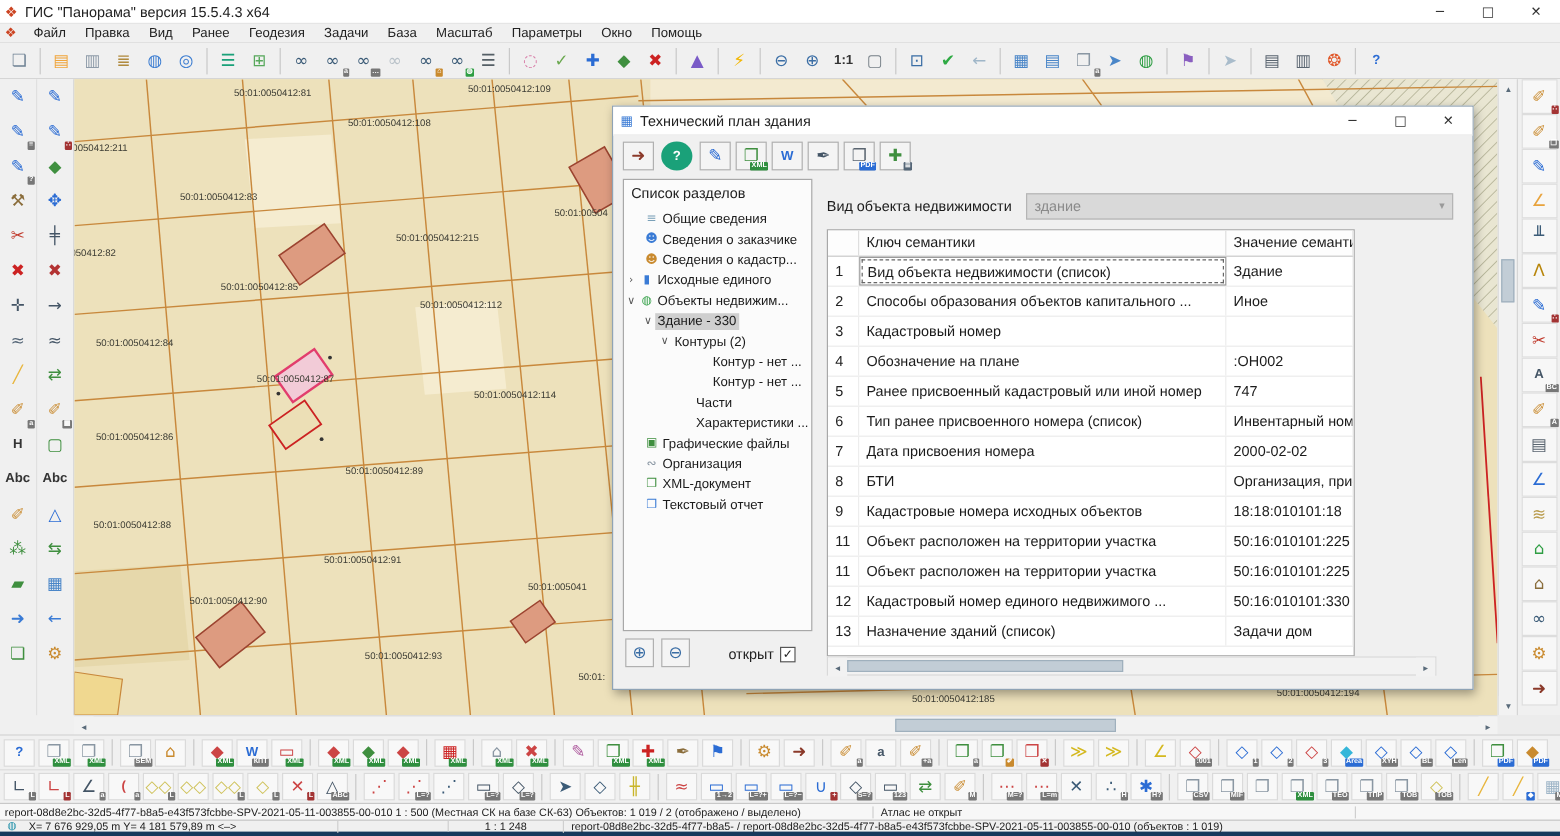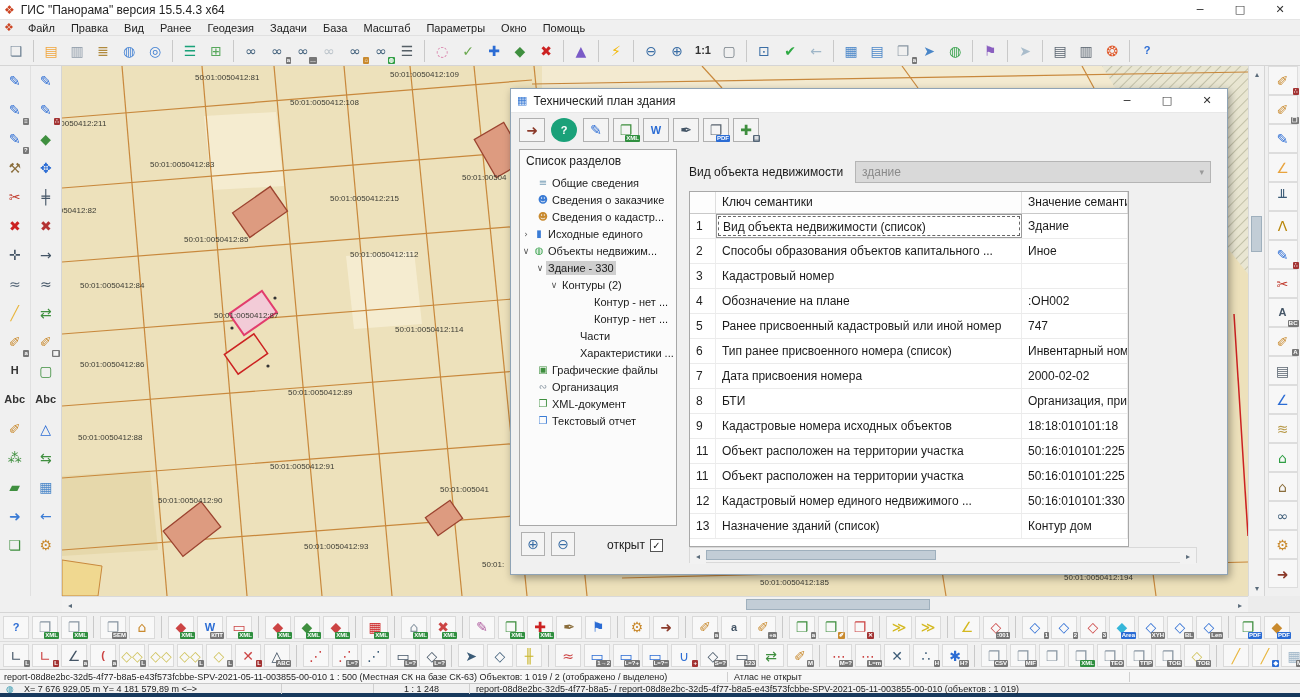--- a/index.html
+++ b/index.html
@@ -1082,21 +1082,21 @@
           <div class="tc c2">50:16:010101:225</div>
         </div>
         <div class="trr">
           <div class="tc c0">12</div>
           <div class="tc c1">Кадастровый номер единого недвижимого ...</div>
           <div class="tc c2">50:16:010101:330</div>
         </div>
         <div class="trr">
           <div class="tc c0">13</div>
           <div class="tc c1">Назначение зданий (список)</div>
-          <div class="tc c2">Контур дом</div>
+          <div class="tc c2">Задачи дом</div>
         </div>
       </div>
 
     <div class="tbl-hscroll" style="position:absolute;">
       <span class="sarrow" style="left:0;top:0;">◂</span>
       <span class="sthumb" style="left:16px;top:2px;width:230px;height:10px;"></span>
       <span class="sarrow" style="right:0;top:0;">▸</span>
     </div>
   </div>
 

